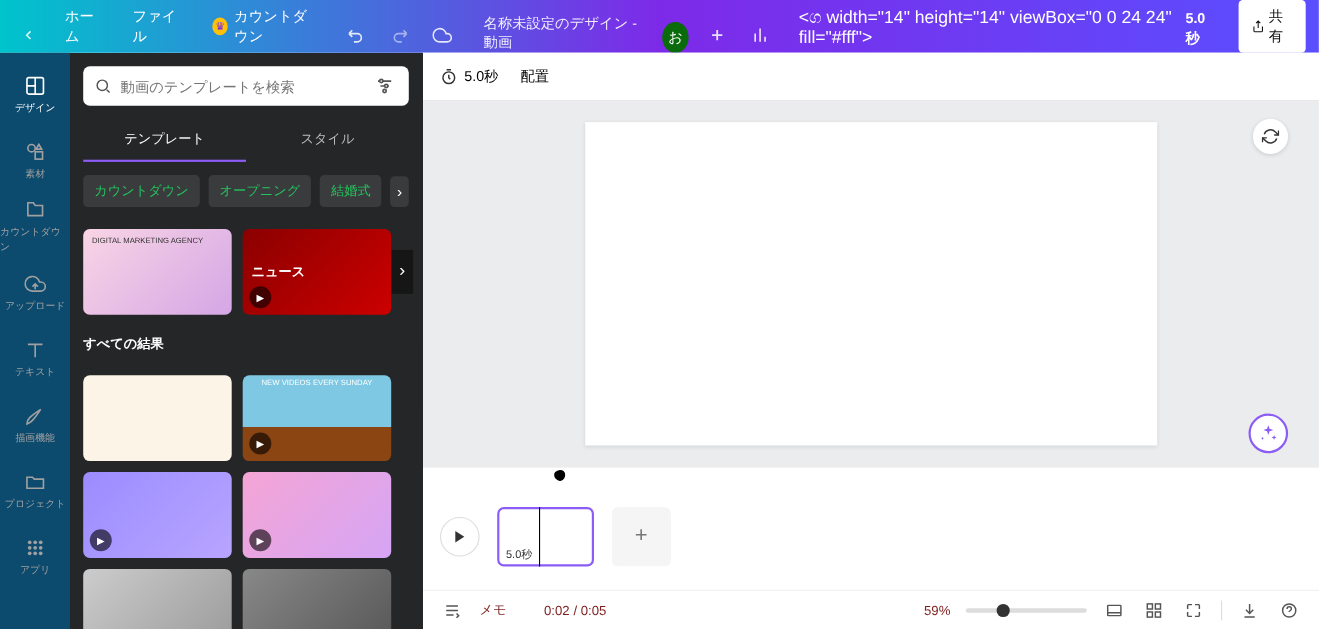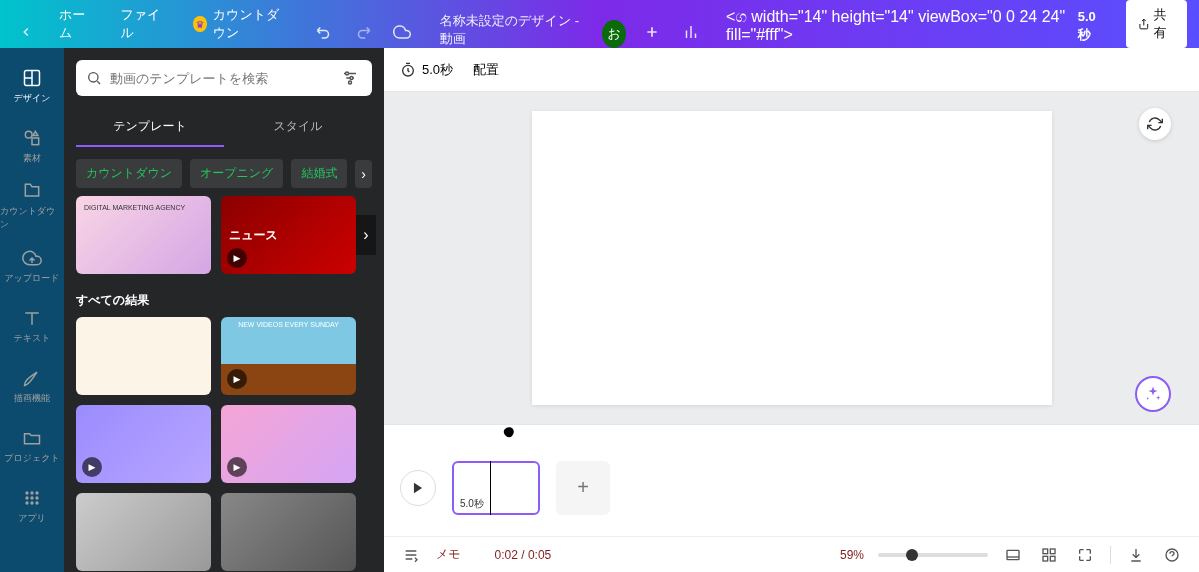--- a/index.html
+++ b/index.html
@@ -29,21 +29,21 @@
 .search-wrap input { flex: 1; border: none; outline: none; font-size: 13px; color: #333; background: transparent; }
 .search-filter { width: 24px; height: 24px; display: flex; align-items: center; justify-content: center; cursor: pointer; }
 .tabs { display: flex; margin-top: 12px; }
 .tab { flex: 1; text-align: center; padding: 10px 0; font-size: 12px; color: #bbb; cursor: pointer; border-bottom: 2px solid transparent; }
 .tab.active { color: #fff; border-bottom: 2px solid #8b5cf6; }
 .chips { display: flex; gap: 8px; margin-top: 12px; align-items: center; }
 .chip { background: #3a3b3d; padding: 6px 10px; border-radius: 4px; font-size: 12px; color: #22c55e; cursor: pointer; white-space: nowrap; }
 .chips .chev { width: 20px; height: 28px; background: #3a3b3d; border-radius: 4px; display: flex; align-items: center; justify-content: center; cursor: pointer; font-size: 14px; }
 .section-hdr { display: flex; justify-content: space-between; align-items: center; margin-top: 18px; font-size: 12px; }
 .section-hdr .more { color: #bbb; cursor: pointer; font-size: 11px; }
-.thumbs { display: flex; gap: 10px; margin-top: 8px; flex-wrap: wrap; }
+.thumbs { display: flex; gap: 10px; margin-top: 20px; flex-wrap: wrap; }
 .thumb { width: 135px; height: 78px; border-radius: 6px; background: #444; position: relative; overflow: hidden; cursor: pointer; }
 .thumb .play-badge { position: absolute; left: 6px; bottom: 6px; width: 20px; height: 20px; background: rgba(0,0,0,0.6); border-radius: 50%; display: flex; align-items: center; justify-content: center; color: #fff; font-size: 9px; }
 .thumb-row { position: relative; }
 .thumb-row .chev-next { position: absolute; right: -4px; top: 50%; transform: translateY(-50%); width: 20px; height: 40px; background: rgba(0,0,0,0.4); display: flex; align-items: center; justify-content: center; cursor: pointer; }
 .t-pink { background: linear-gradient(135deg, #f9d5e5, #d5a6e5); }
 .t-red { background: linear-gradient(135deg, #8b0000, #cc0000); }
 .t-cream { background: #fdf4e8; }
 .t-blue { background: linear-gradient(180deg, #7ec8e3 60%, #8b4513 60%); }
 .t-purple { background: linear-gradient(135deg, #9b8cff, #b8a5ff); }
 .t-pink2 { background: linear-gradient(135deg, #f5a5d5, #d5a5f5); }

